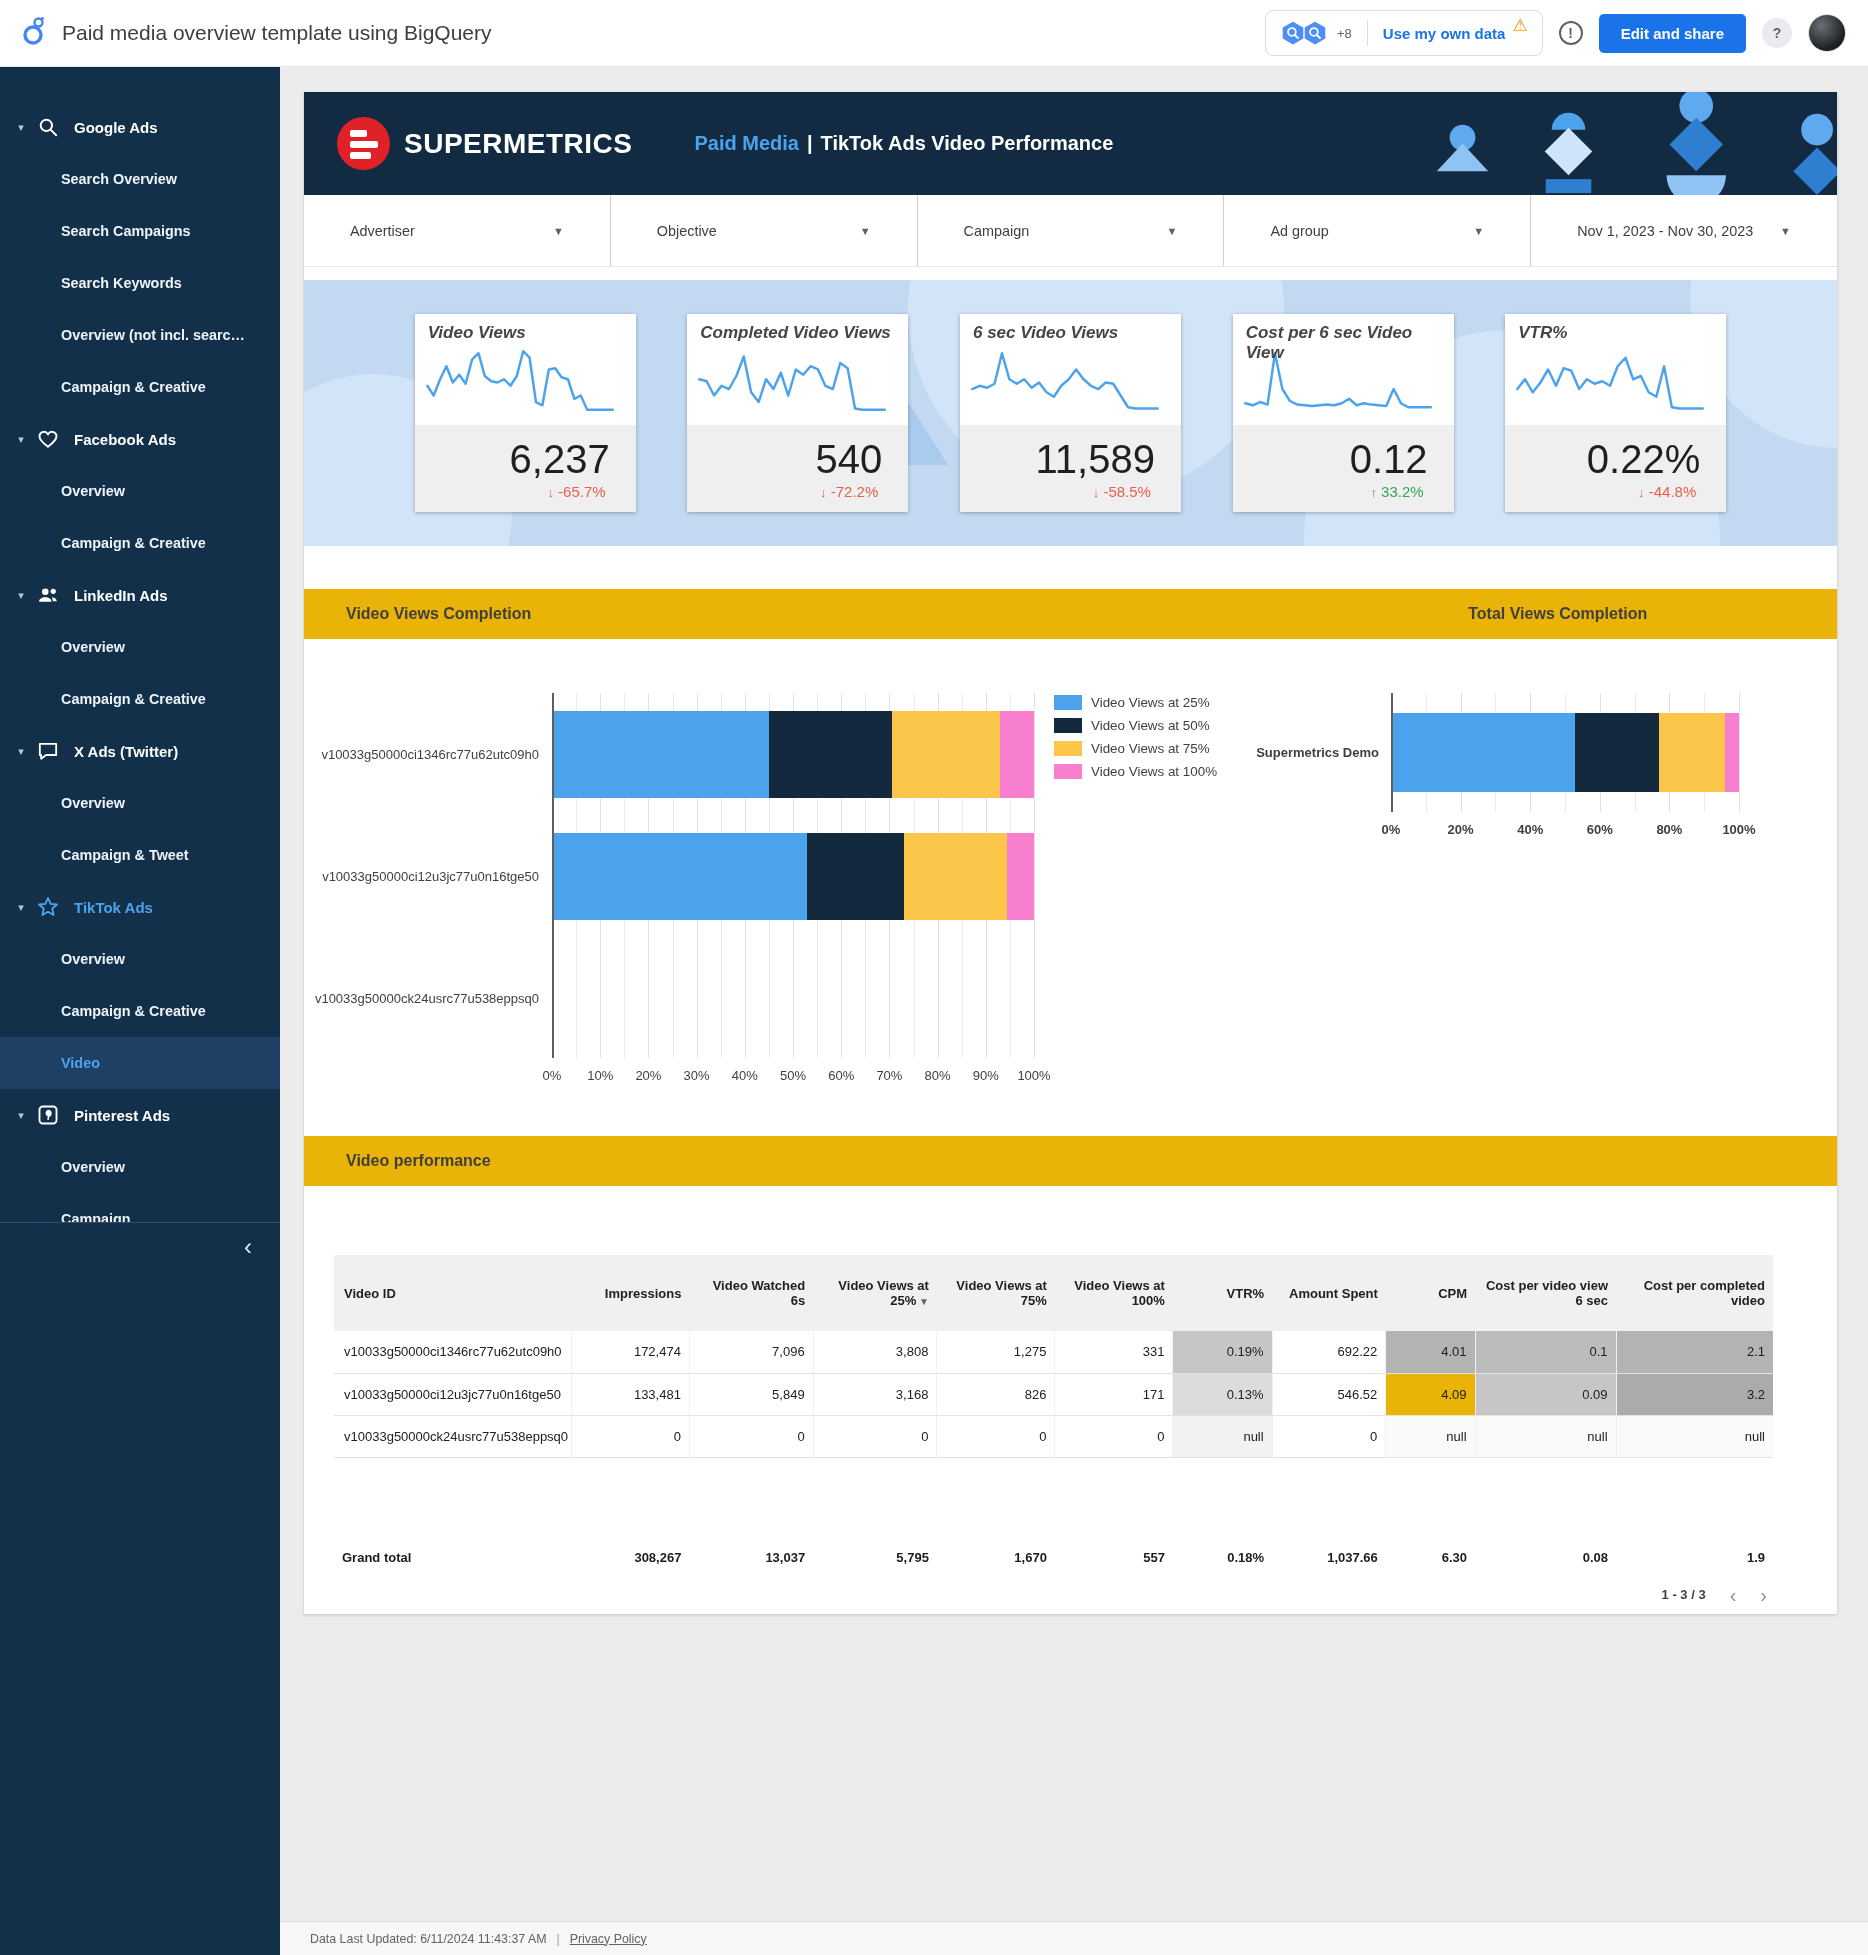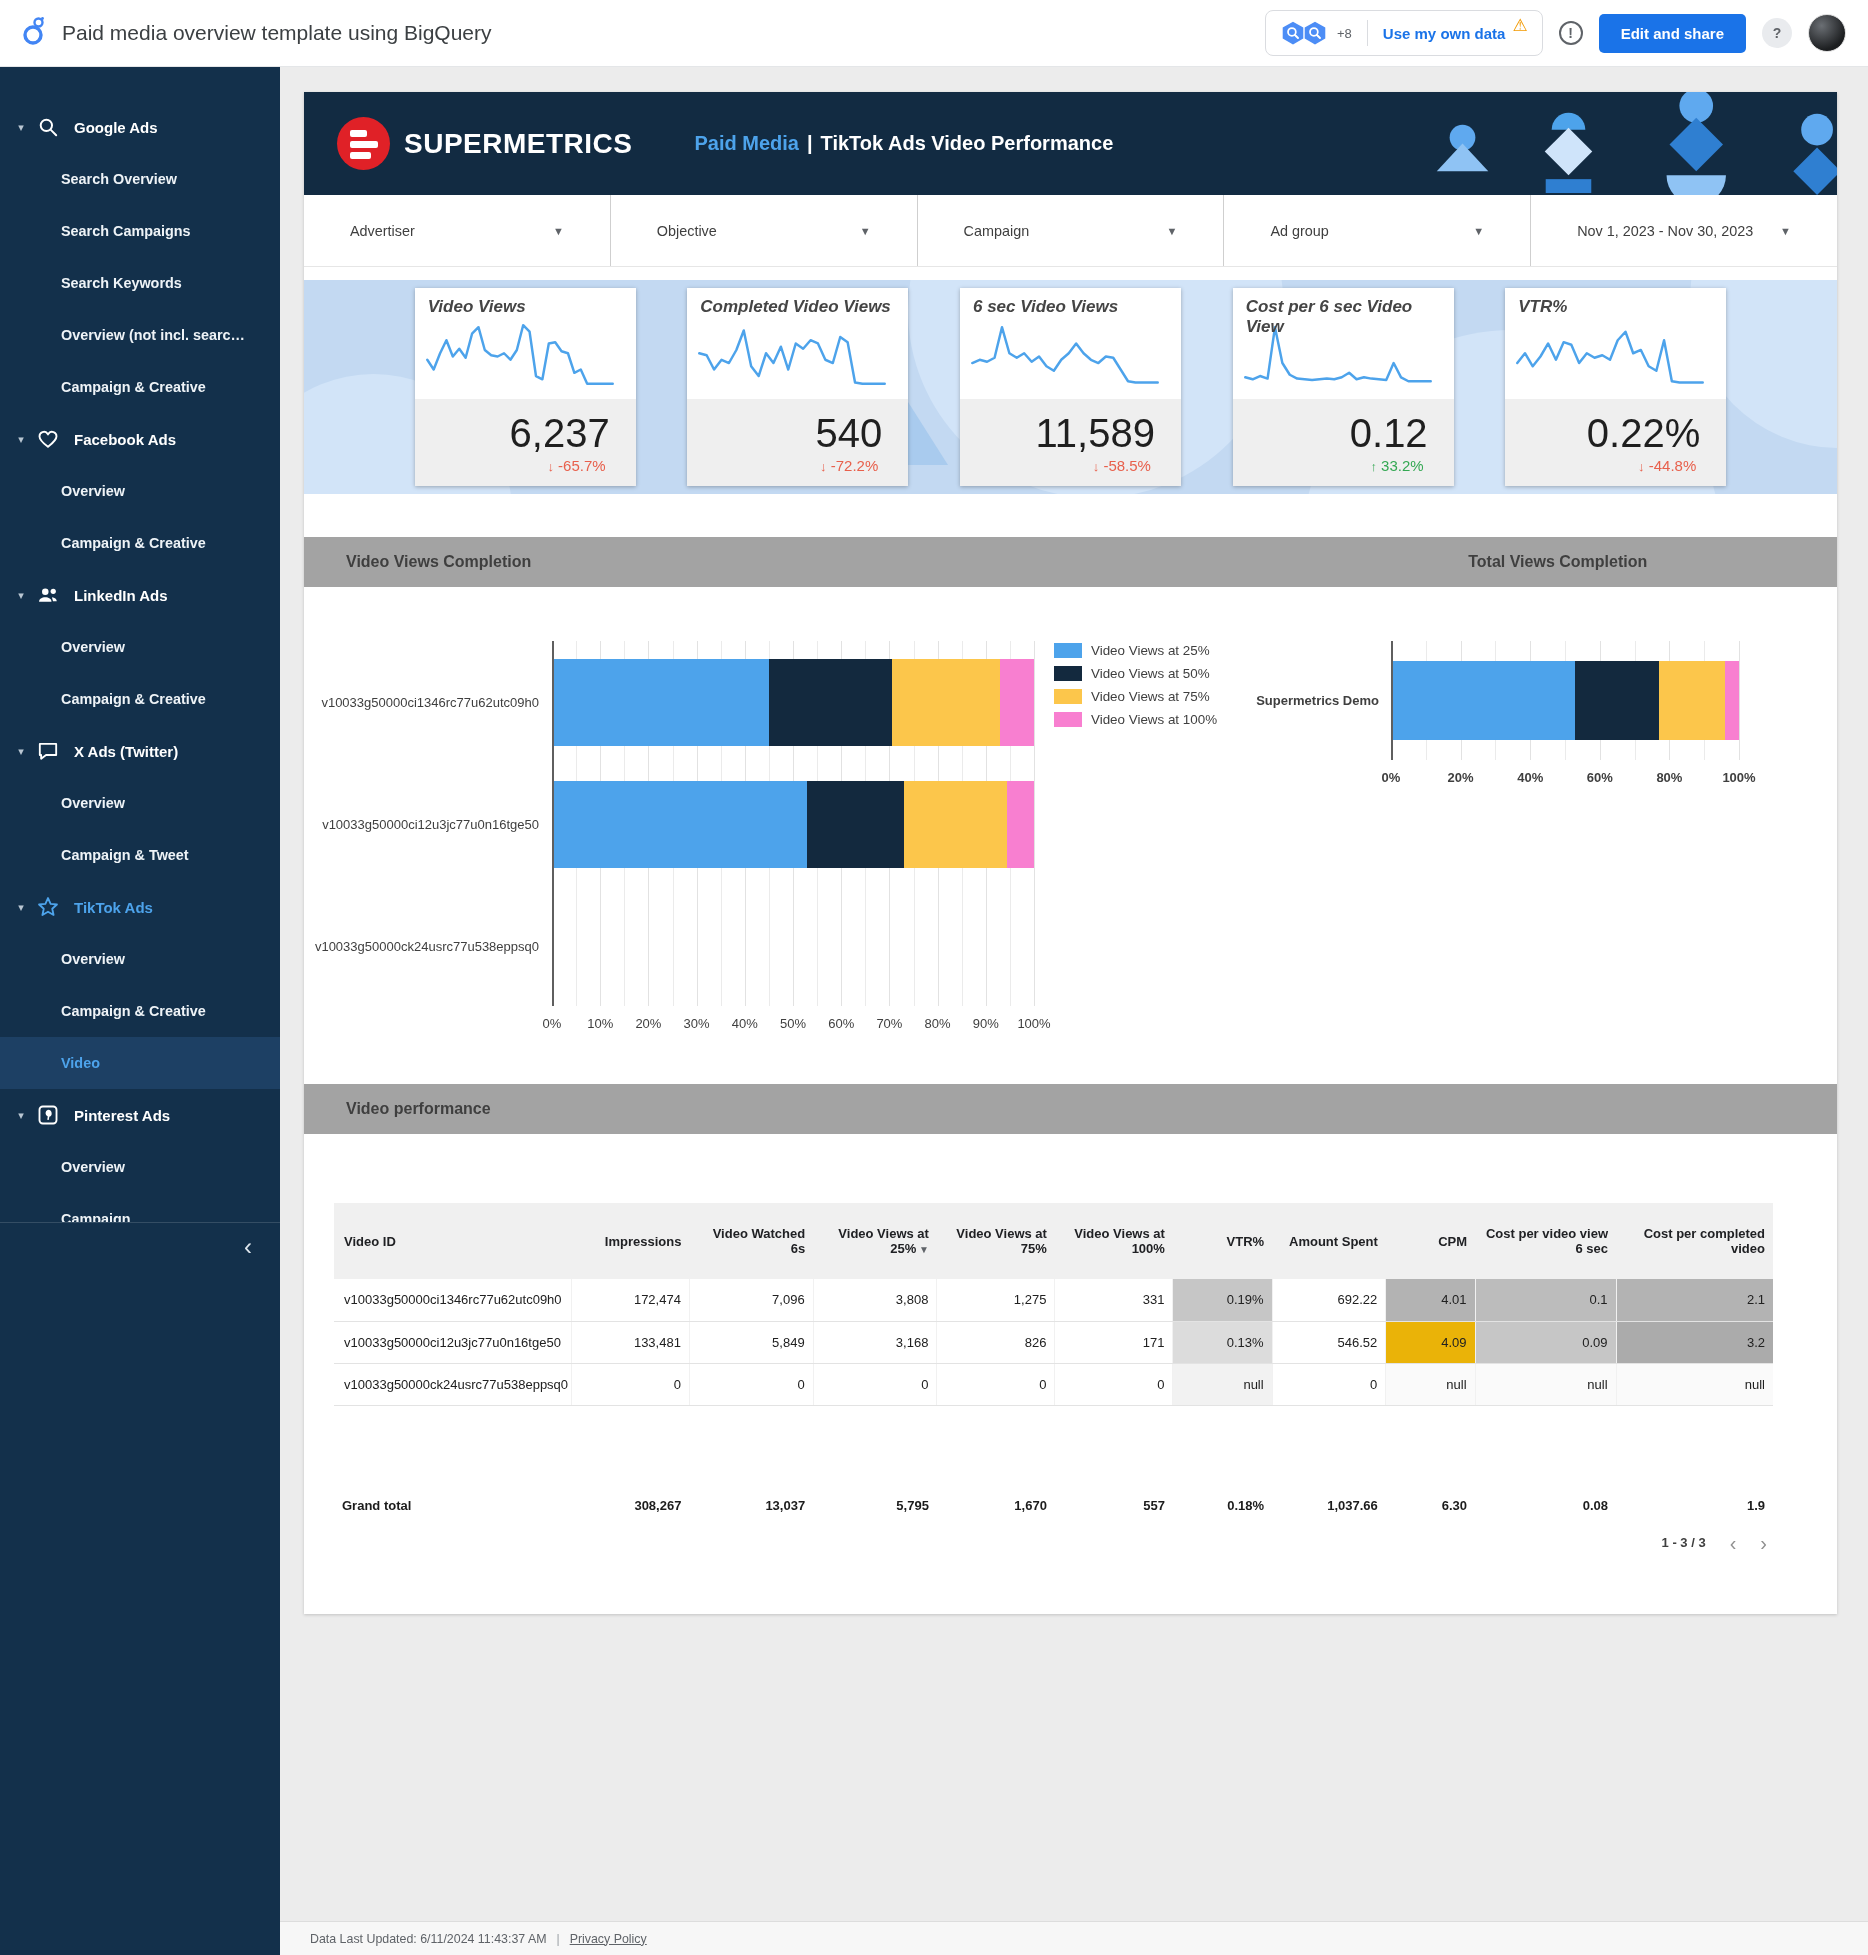--- a/index.html
+++ b/index.html
@@ -56,36 +56,36 @@
   .banner-shapes { position: absolute; right: 0; top: 0; height: 103px; }
 
   
   .filters { height: 72px; display: flex; border-bottom: 1px solid #e6e6e6; background: #fff; }
   .fcell { flex: 1; display: flex; align-items: center; justify-content: space-between; padding: 0 46px; border-right: 1px solid #cfcfcf; cursor: pointer; }
   .fcell:last-child { border-right: none; }
   .flabel { font-size: 14.4px; color: #3f3f3f; }
   .fcaret { font-size: 11px; color: #5f6368; }
 
   
-  .scoreband { height: 214px; margin-top: 13px; background: #c3d9f2; position: relative; overflow: hidden; display: flex; align-items: center; justify-content: space-evenly; padding: 0 59px; }
+  .scoreband { height: 266px; margin-top: 13px; background: #c3d9f2; position: relative; overflow: hidden; display: flex; align-items: center; justify-content: space-evenly; padding: 0 59px; }
   .bubble { position: absolute; border-radius: 50%; background: #d2e4f8; }
   .tri { position: absolute; width: 0; height: 0; border-left: 45px solid transparent; border-right: 45px solid transparent; border-bottom: 71px solid #a9cbee; }
   .card { width: 221px; height: 198px; background: #fff; box-shadow: 0 1px 4px rgba(0,0,0,.28); position: relative; z-index: 2; }
   .card-top { height: 111px; position: relative; padding: 9px 13px 0; }
   .card-title { font-size: 17px; font-weight: 700; font-style: italic; color: #454545; line-height: 1.15; position: relative; z-index: 2; }
   .card-spark { position: absolute; left: 8px; bottom: 2px; z-index: 1; }
   .card-foot { height: 87px; background: #efefef; display: flex; flex-direction: column; align-items: flex-end; justify-content: center; padding-right: 26px; }
   .card-value { font-size: 40px; color: #1f1f1f; line-height: 1.05; }
   .card-change { font-size: 15px; margin-top: 3px; margin-right: 4px; }
   .card-change .arr { font-size: 13px; font-weight: 700; }
   .chg-down { color: #e8604c; }
   .chg-up { color: #34a853; }
 
   
-  .strip { height: 50px; background: #a3a3a3; display: flex; align-items: center; }
+  .strip { height: 50px; background: #eab308; display: flex; align-items: center; }
   .strip-gap { height: 43px; }
   .strip-title { font-size: 16px; font-weight: 700; color: #3f3f3f; }
   .strip .t-left { margin-left: 42px; }
   .strip .t-right { margin-left: 937px; }
 
   
   .charts-area { height: 497px; display: flex; padding-top: 14px; }
   .labels-col { width: 248px; flex: none; }
   .clabel { height: 122px; display: flex; align-items: center; justify-content: flex-end; padding-right: 13px; font-size: 13px; color: #3f3f3f; }
   .plot { position: relative; background: #fff; }

